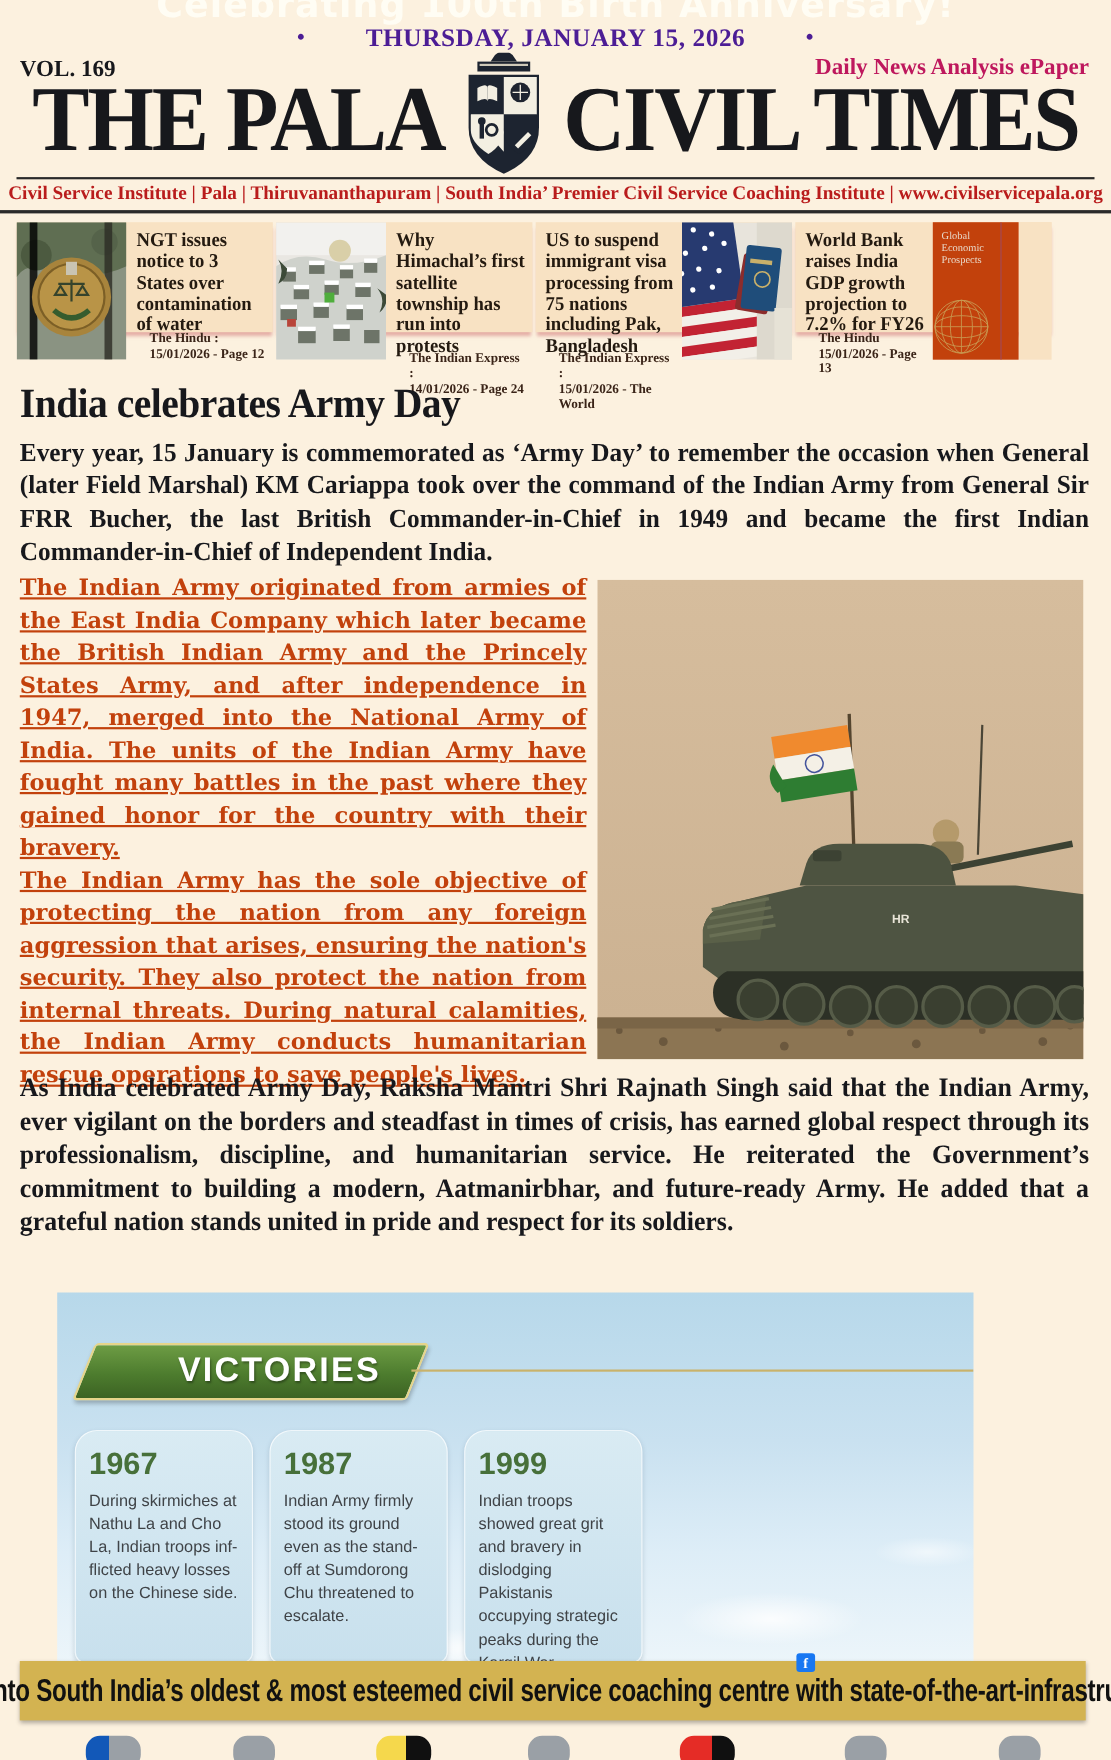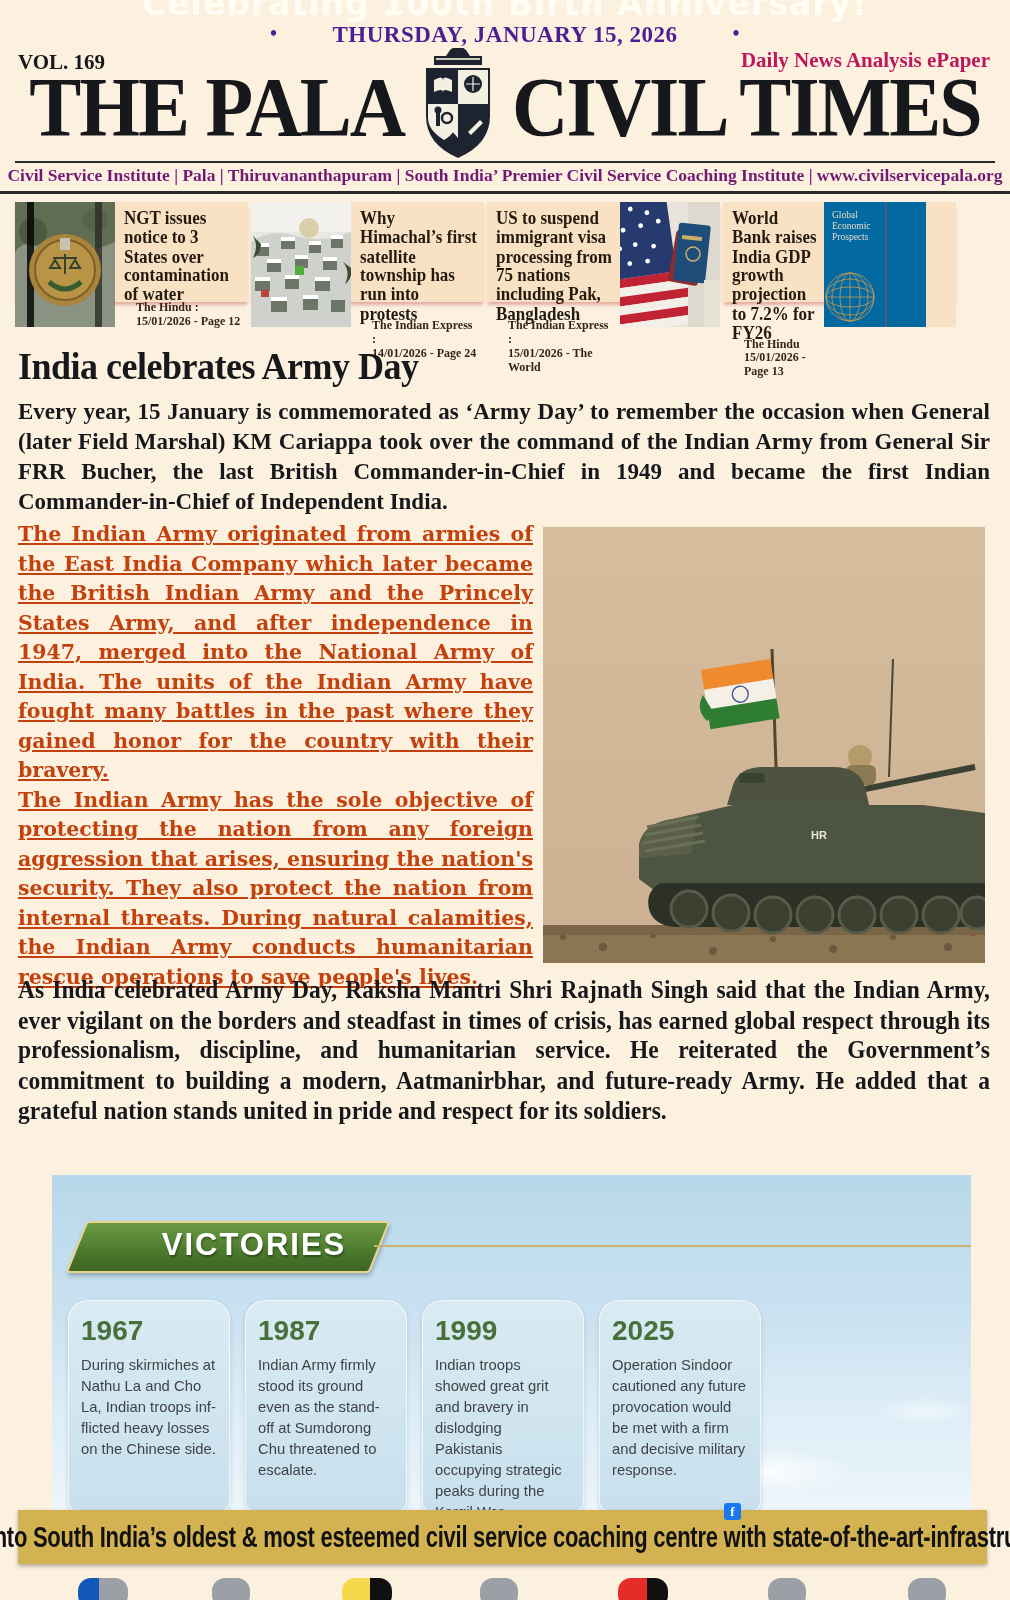--- a/index.html
+++ b/index.html
@@ -15,55 +15,55 @@
   .date-row .bullet{margin:0 55px;font-size:20px;vertical-align:2px;}
   .vol{position:absolute;top:50px;left:18px;font-weight:bold;font-size:21px;color:#17181c;}
   .epaper{position:absolute;top:48px;right:20px;font-weight:bold;font-size:21px;color:#be185d;}
   .title-row{position:absolute;top:56px;left:0;width:100%;height:104px;display:flex;
       align-items:center;justify-content:center;gap:10px;}
   .title-text{font-weight:bold;font-size:78px;color:#17181c;letter-spacing:-2px;
       transform:scaleY(1.08);white-space:nowrap;}
   .crest{width:88px;height:114px;flex:0 0 auto;margin-top:-6px;}
   .rule1{position:absolute;top:161px;left:15px;right:15px;height:2px;background:#2a2a2a;}
   .tagline{position:absolute;top:165px;left:0;width:100%;text-align:center;font-weight:bold;
-      font-size:17.5px;color:#701a75;}
+      font-size:17.5px;color:#b91c1c;}
   .rule2{position:absolute;top:191px;left:0;right:0;height:3px;background:#2a2a2a;}
 
   
   .news-row{position:absolute;top:202px;left:15px;width:942px;height:125px;display:flex;gap:3px;}
   .news-card{width:233px;height:100px;background:#f8e2c3;display:flex;flex:0 0 auto;
       box-shadow:0 4px 3px -1px rgba(209,120,120,.55);}
   .news-img{width:100px;height:125px;flex:0 0 auto;overflow:hidden;}
   .news-img svg{display:block;}
   .news-text{flex:1;display:flex;flex-direction:column;justify-content:space-between;
       padding:7px 6px 6px 9px;}
   .news-headline{font-weight:bold;font-size:17px;line-height:1.08;color:#241a10;
       transform:scaleY(1.05);transform-origin:top left;}
   .news-source{font-weight:bold;font-size:12px;line-height:1.15;color:#3a2418;margin-left:12px;}
-  .cover-wrap{width:78px;height:125px;flex:0 0 auto;background:#0369a1;position:relative;
-      margin-right:0;padding-left:24px;}
+  .cover-wrap{width:78px;height:125px;flex:0 0 auto;background:#c2410c;position:relative;
+      margin-right:0;}
   .cover-title{position:absolute;top:8px;left:8px;font-family:"Liberation Serif",serif;
       font-size:9.5px;line-height:1.15;color:#e9d8c8;width:50px;}
   .card4-pad{width:30px;height:125px;background:#f8e2c3;flex:0 0 auto;}
 
   
   .headline{position:absolute;top:344px;left:18px;font-weight:bold;font-size:36px;
       color:#17181c;letter-spacing:-.5px;transform:scaleY(1.05);transform-origin:top left;}
   .intro{position:absolute;top:396px;left:18px;width:972px;font-weight:bold;font-size:23px;
       line-height:1.28;color:#17181c;text-align:justify;transform:scaleY(1.03);transform-origin:top left;}
   .col-left{position:absolute;top:520px;left:18px;width:515px;
       font-family:"DejaVu Serif",serif;font-weight:bold;font-size:20.5px;line-height:1.44;
       color:#c2410c;text-align:justify;text-decoration:underline;}
   .col-left p{margin:0;}
   .photo{position:absolute;top:527px;left:543px;width:442px;height:436px;}
   .para3{position:absolute;top:975px;left:18px;width:972px;font-weight:bold;font-size:23.5px;
       line-height:1.26;color:#17181c;text-align:justify;transform:scaleY(1.03);transform-origin:top left;}
 
   
-  .victories{position:absolute;top:1175px;left:52px;width:919px;height:337px;overflow:hidden;
+  .victories{position:absolute;top:1175px;left:52px;width:833px;height:337px;overflow:hidden;
       background:
         radial-gradient(80px 28px at 12% 92%, rgba(255,255,255,.9), rgba(255,255,255,0) 70%),
         radial-gradient(120px 34px at 78% 88%, rgba(255,255,255,.85), rgba(255,255,255,0) 70%),
         radial-gradient(90px 26px at 45% 96%, rgba(255,255,255,.8), rgba(255,255,255,0) 70%),
         radial-gradient(70px 20px at 95% 70%, rgba(255,255,255,.55), rgba(255,255,255,0) 70%),
         linear-gradient(180deg,#b7d8ea 0%,#c9e1f0 40%,#ddedf7 70%,#ecf5fa 100%);}
   .ribbon{position:absolute;top:46px;left:24px;width:300px;height:48px;
       background:linear-gradient(180deg,#6d9c44 0%,#4d7c2e 55%,#3c6323 100%);
       transform:skewX(-22deg);border:2px solid #e6d58a;border-radius:4px;
       box-shadow:2px 3px 4px rgba(0,0,0,.25);}
@@ -374,24 +374,20 @@
         <div class="vtext">During skirmiches at Nathu La and Cho La, Indian troops inf-flicted heavy losses on the Chinese side.</div>
       </div>
       <div class="vcard">
         <div class="vyear">1987</div>
         <div class="vtext">Indian Army firmly stood its ground even as the stand-off at Sumdorong Chu threatened to escalate.</div>
       </div>
       <div class="vcard">
         <div class="vyear">1999</div>
         <div class="vtext">Indian troops showed great grit and bravery in dislodging Pakistanis occupying strategic peaks during the Kargil War.</div>
       </div>
-      <div class="vcard">
-        <div class="vyear">2025</div>
-        <div class="vtext">Operation Sindoor cautioned any future provocation would be met with a firm and decisive military response.</div>
-      </div>
     </div>
   </div>
 
   <div class="gold-banner">
     <span class="gold-banner-text">Step into South India’s oldest &amp; most esteemed civil service coaching centre with state-of-the-art-infrastructure</span>
   </div>
   <div class="fb-icon">f</div>
 
   <div class="dots-row">
     <div class="dot d1"></div>

